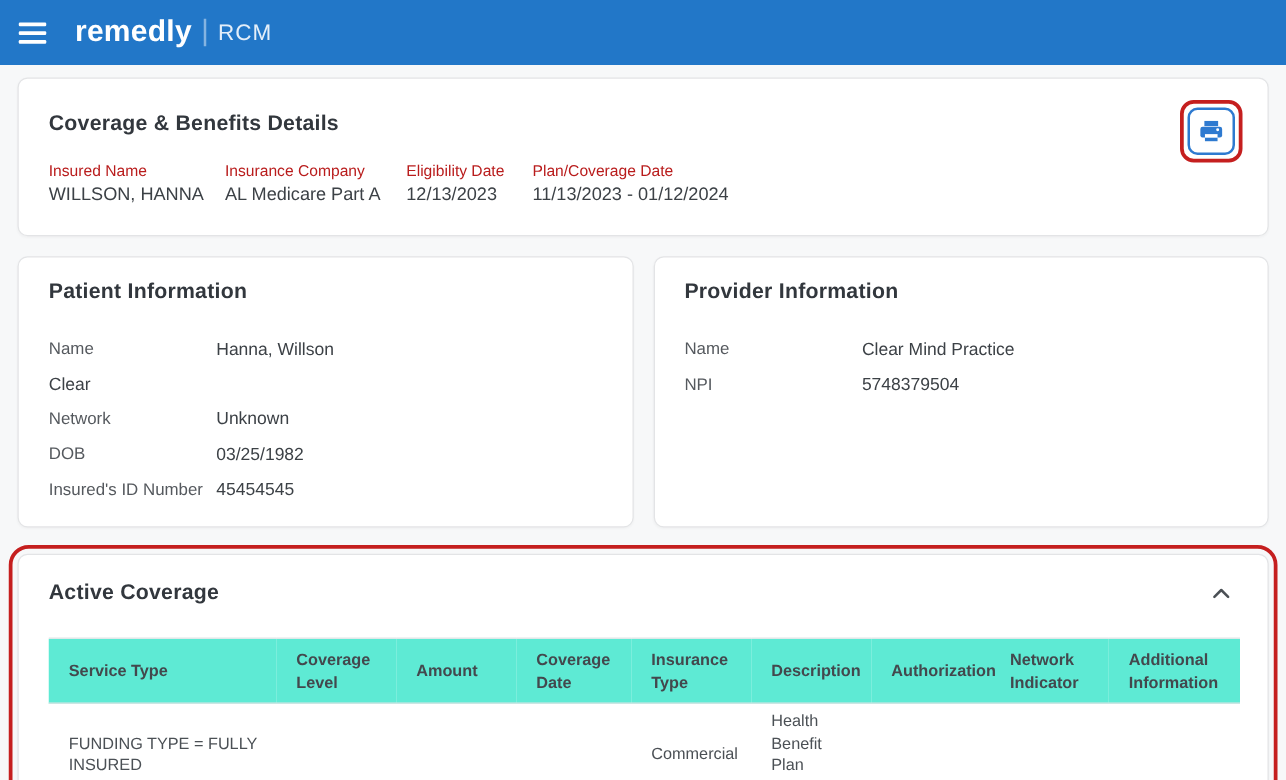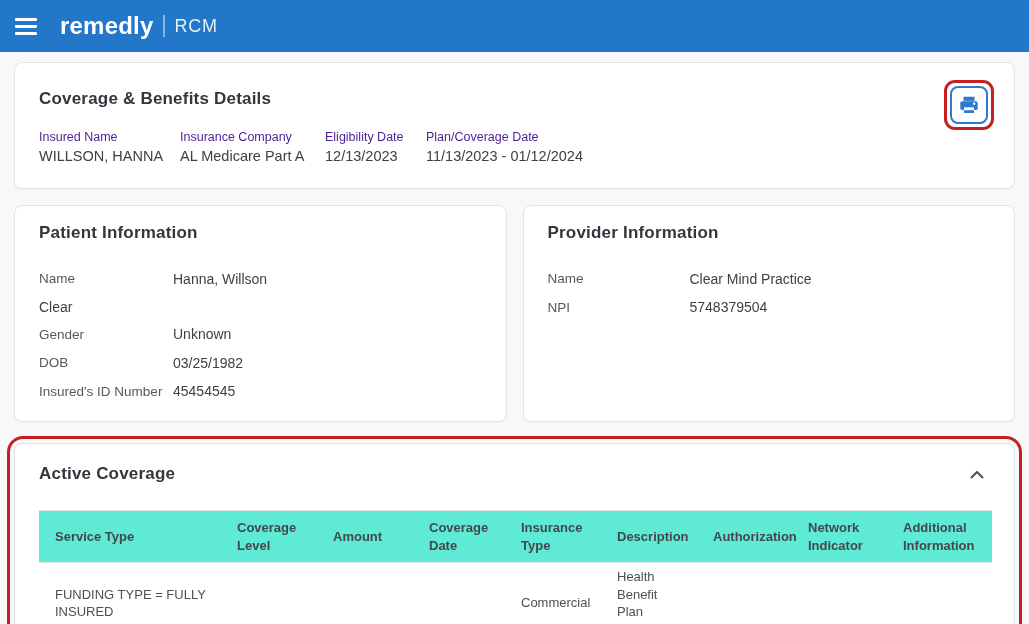--- a/index.html
+++ b/index.html
@@ -53,21 +53,21 @@
     position: relative;
     min-height: 124px;
   }
   .card-title { font-size: 17px; font-weight: 700; color: #32373d; letter-spacing: 0.2px; }
   .summary-card .card-title { margin-bottom: 21px; }
   .summary-fields { display: flex; }
   .sf { padding-right: 12px; }
   .sf-0 { width: 141px; }
   .sf-1 { width: 145px; }
   .sf-2 { width: 101px; }
-  .sf-label { font-size: 12.5px; color: #4c1d95; margin-bottom: 4px; }
+  .sf-label { font-size: 12.5px; color: #b91c1c; margin-bottom: 4px; }
   .sf-value { font-size: 14.5px; color: #3c4146; }
 
   .print-annotation {
     position: absolute; top: 17px; right: 20px;
     border: 3px solid #c51f1f; border-radius: 11px; padding: 3px;
   }
   .print-btn {
     width: 38px; height: 38px;
     background: #fff; border: 2px solid #2e7ad0; border-radius: 8px;
     display: flex; align-items: center; justify-content: center;
@@ -181,21 +181,21 @@
     <section class="card info-card patient">
       <h2 class="card-title">Patient Information</h2>
       <div class="kv-row">
         <div class="kv-label">Name</div>
         <div class="kv-value">Hanna, Willson</div>
       </div>
       <div class="kv-row">
         <div class="kv-value">Clear</div>
       </div>
       <div class="kv-row">
-        <div class="kv-label">Gender</div>
+        <div class="kv-label">Network</div>
         <div class="kv-value">Unknown</div>
       </div>
       <div class="kv-row">
         <div class="kv-label">DOB</div>
         <div class="kv-value">03/25/1982</div>
       </div>
       <div class="kv-row">
         <div class="kv-label">Insured's ID Number</div>
         <div class="kv-value">45454545</div>
       </div>

